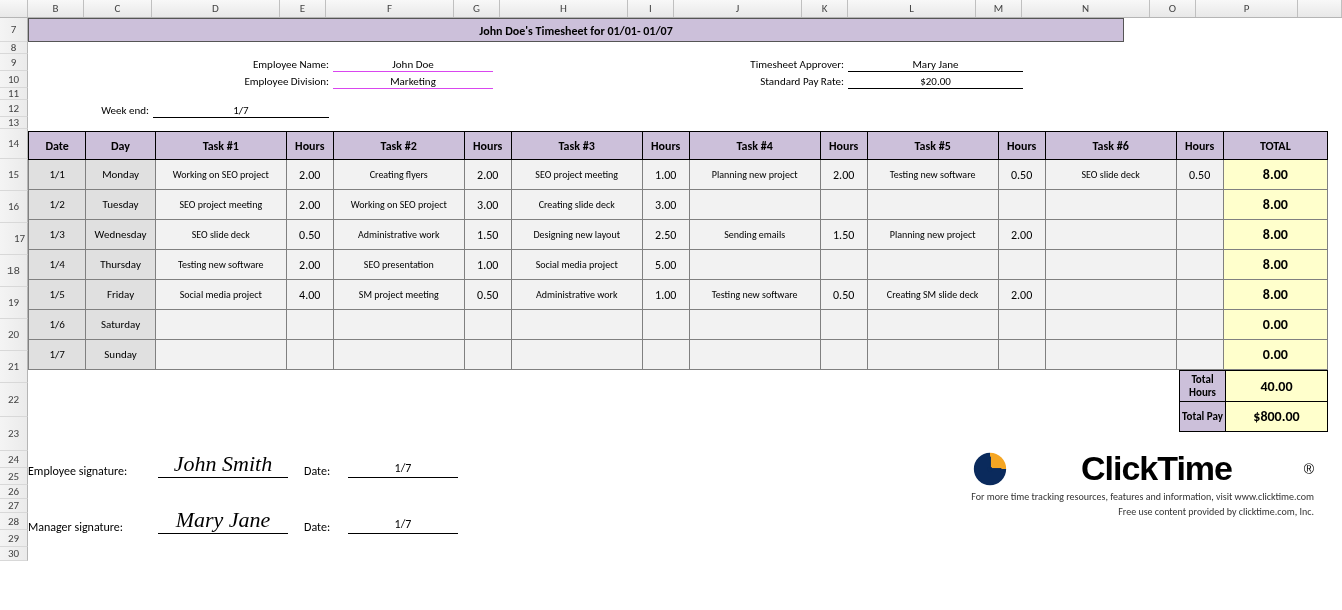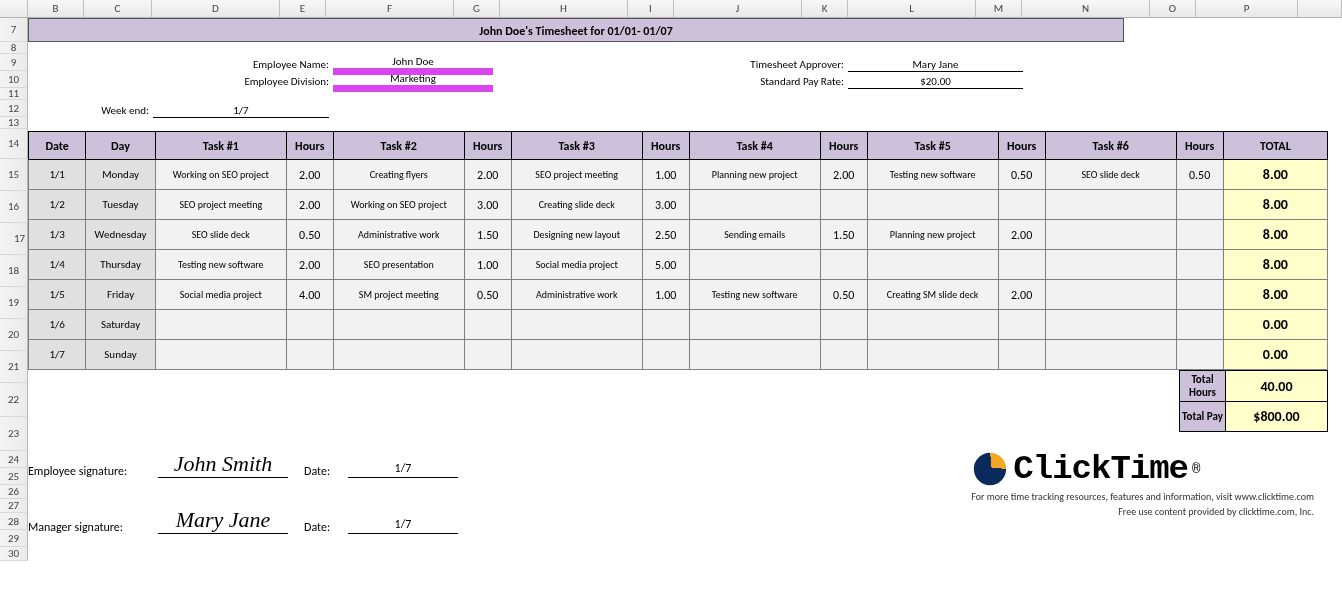--- a/index.html
+++ b/index.html
@@ -61,21 +61,21 @@
     font-size: 12px;
     line-height: 24px;
     width: 1096px;
   }
   .info-block {
     width: 1300px;
     padding-top: 2px;
   }
   .info-row { display:flex; height:17px; align-items:center; }
   .lbl-left { width: 305px; text-align:right; padding-right:4px; font-size:11px; }
-  .val-left { width: 160px; border-bottom:7px solid #d946ef; text-align:center; font-size:11px; }
+  .val-left { width: 160px; border-bottom:1px solid #d946ef; text-align:center; font-size:11px; }
   .gap1 { width: 225px; }
   .lbl-right { width: 130px; text-align:right; padding-right:4px; font-size:11px; }
   .val-right { width: 175px; border-bottom:1px solid #000; text-align:center; font-size:11px; }
   .weekend-row { display:flex; height:17px; align-items:center; }
   .weekend-lbl { width:125px; text-align:right; padding-right:4px; }
   .weekend-val { width:176px; border-bottom:1px solid #000; text-align:center; }
 
   
   table.ts {
     border-collapse: collapse;
@@ -125,22 +125,22 @@
   .sig-row { display:flex; align-items:flex-end; height:34px; }
   .sig-lbl { width:130px; font-size:12px; }
   .sig-line { width:130px; border-bottom:1px solid #000; height:28px; display:flex; align-items:flex-end; justify-content:center; font-family: 'Brush Script MT', cursive; font-size:22px; font-style:italic; }
   .sig-date-lbl { width:60px; font-size:12px; padding-left:16px; }
   .sig-date-val { width:110px; border-bottom:1px solid #000; text-align:center; font-size:12px; height:17px; margin-top:17px; }
   
   .logo-area {
     position:absolute; right:14px; bottom:16px; text-align:right;
   }
   .logo {
-    display:flex; align-items:center; justify-content:flex-start; gap:4px;
-    font-family: Liberation Mono, monospace;
+    display:flex; align-items:center; justify-content:space-between; gap:4px;
+    font-family: Liberation Sans, sans-serif;
   }
   .logo-text { font-size:34px; font-weight:900; letter-spacing:-1px; }
   .logo-reg { font-size:14px; vertical-align:top; }
   .logo-icon {
     width:38px; height:38px; position:relative;
   }
   .footer-line { font-size:10px; color:#333; margin-top:2px; }
 </style>
 </head>
 <body>
@@ -173,21 +173,21 @@
         <div style="height: 12px;">8</div>
         <div style="height: 17px;">9</div>
         <div style="height: 17px;">10</div>
         <div style="height: 12px;">11</div>
         <div style="height: 17px;">12</div>
         <div style="height: 12px;">13</div>
         <div style="height: 30px;">14</div>
         <div style="height: 32px;">15</div>
         <div style="height: 32px;">16</div>
         <div style="height: 32px; padding-left: 12px;">17</div>
-        <div style="height: 32px;">18</div>
+        <div style="height: 32px; font-family: Liberation Mono, monospace;">18</div>
         <div style="height: 32px;">19</div>
         <div style="height: 32px;">20</div>
         <div style="height: 32px;">21</div>
         <div style="height: 34px;">22</div>
         <div style="height: 34px;">23</div>
         <div style="height: 17px;">24</div>
         <div style="height: 17px;">25</div>
         <div style="height: 14px;">26</div>
         <div style="height: 14px;">27</div>
         <div style="height: 17px;">28</div>

